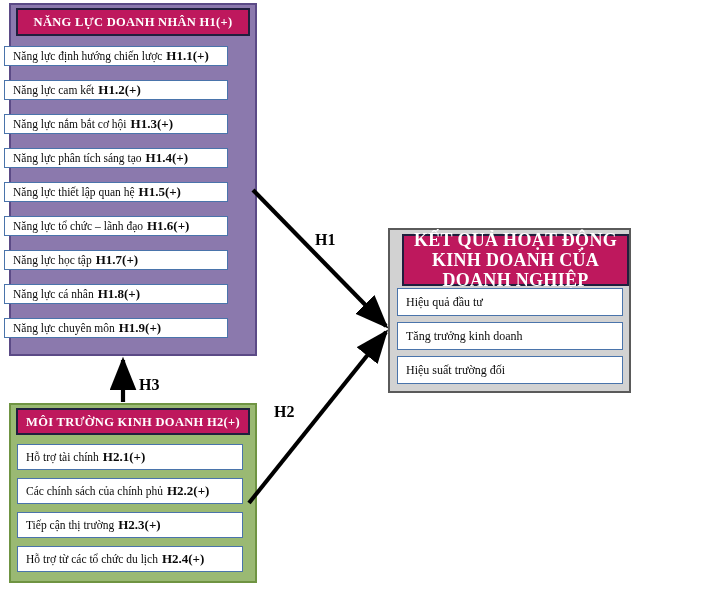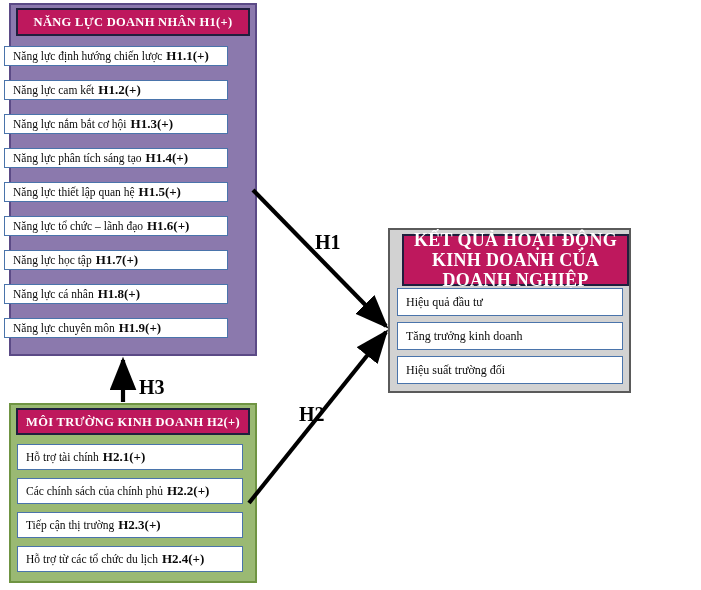--- a/index.html
+++ b/index.html
@@ -135,26 +135,26 @@
   .item-box b {
     font-weight: bold;
     font-size: 13px;
     margin-left: 4px;
   }
 
   
   .arrow-label {
     position: absolute;
     font-weight: bold;
-    font-size: 20px;
+    font-size: 16px;
     color: #000000;
     font-family: "Liberation Serif", "DejaVu Serif", serif;
   }
   .label-h1 { left: 315px; top: 231px; }
-  .label-h2 { left: 299px; top: 403px; }
+  .label-h2 { left: 274px; top: 403px; }
   .label-h3 { left: 139px; top: 376px; }
 
   svg.arrows {
     position: absolute;
     left: 0; top: 0;
     width: 701px;
     height: 590px;
     pointer-events: none;
   }
 </style>

